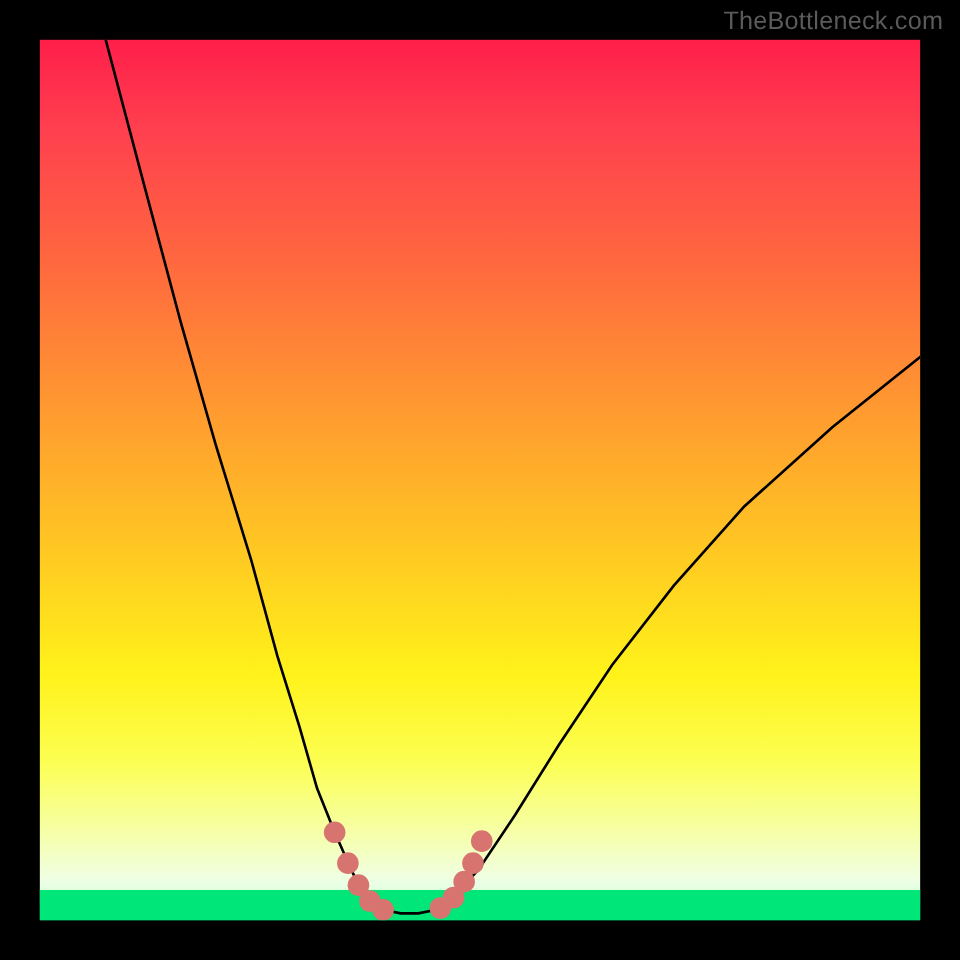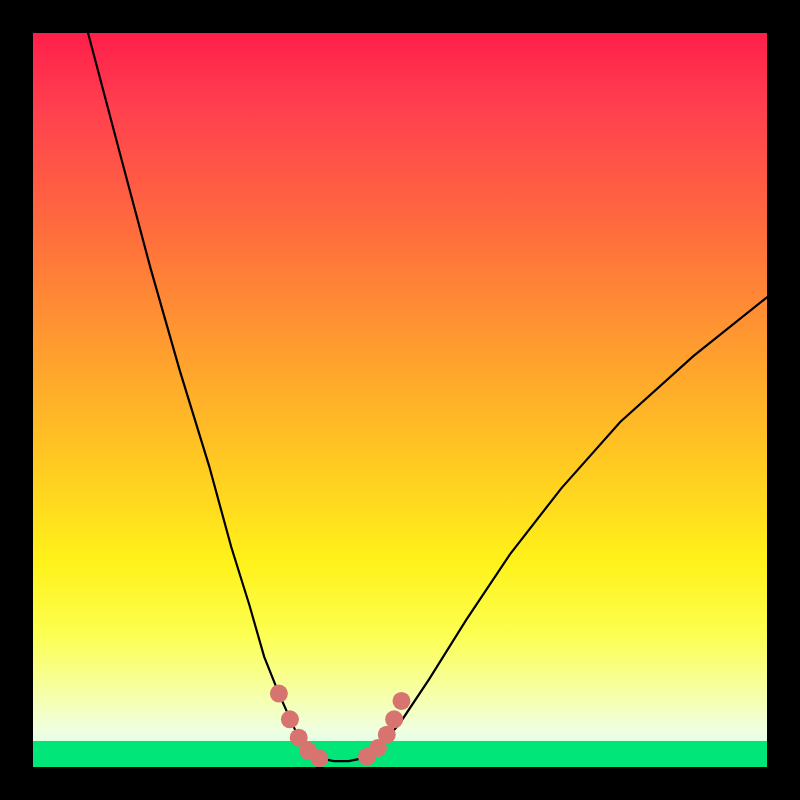--- a/index.html
+++ b/index.html
@@ -96,13 +96,14 @@
           <circle cx="286.26" cy="725.19" r="9" fill="#d8746f"></circle>
           <circle cx="333.97" cy="723.72" r="9" fill="#d8746f"></circle>
           <circle cx="344.98" cy="714.92" r="9" fill="#d8746f"></circle>
           <circle cx="353.79" cy="701.70" r="9" fill="#d8746f"></circle>
           <circle cx="361.13" cy="686.29" r="9" fill="#d8746f"></circle>
           <circle cx="368.47" cy="667.94" r="9" fill="#d8746f"></circle>
         </g>
     </svg>
   </div>
 
+  <div class="attribution">TheBottleneck.com</div>
 </div>
 
 </body></html>

